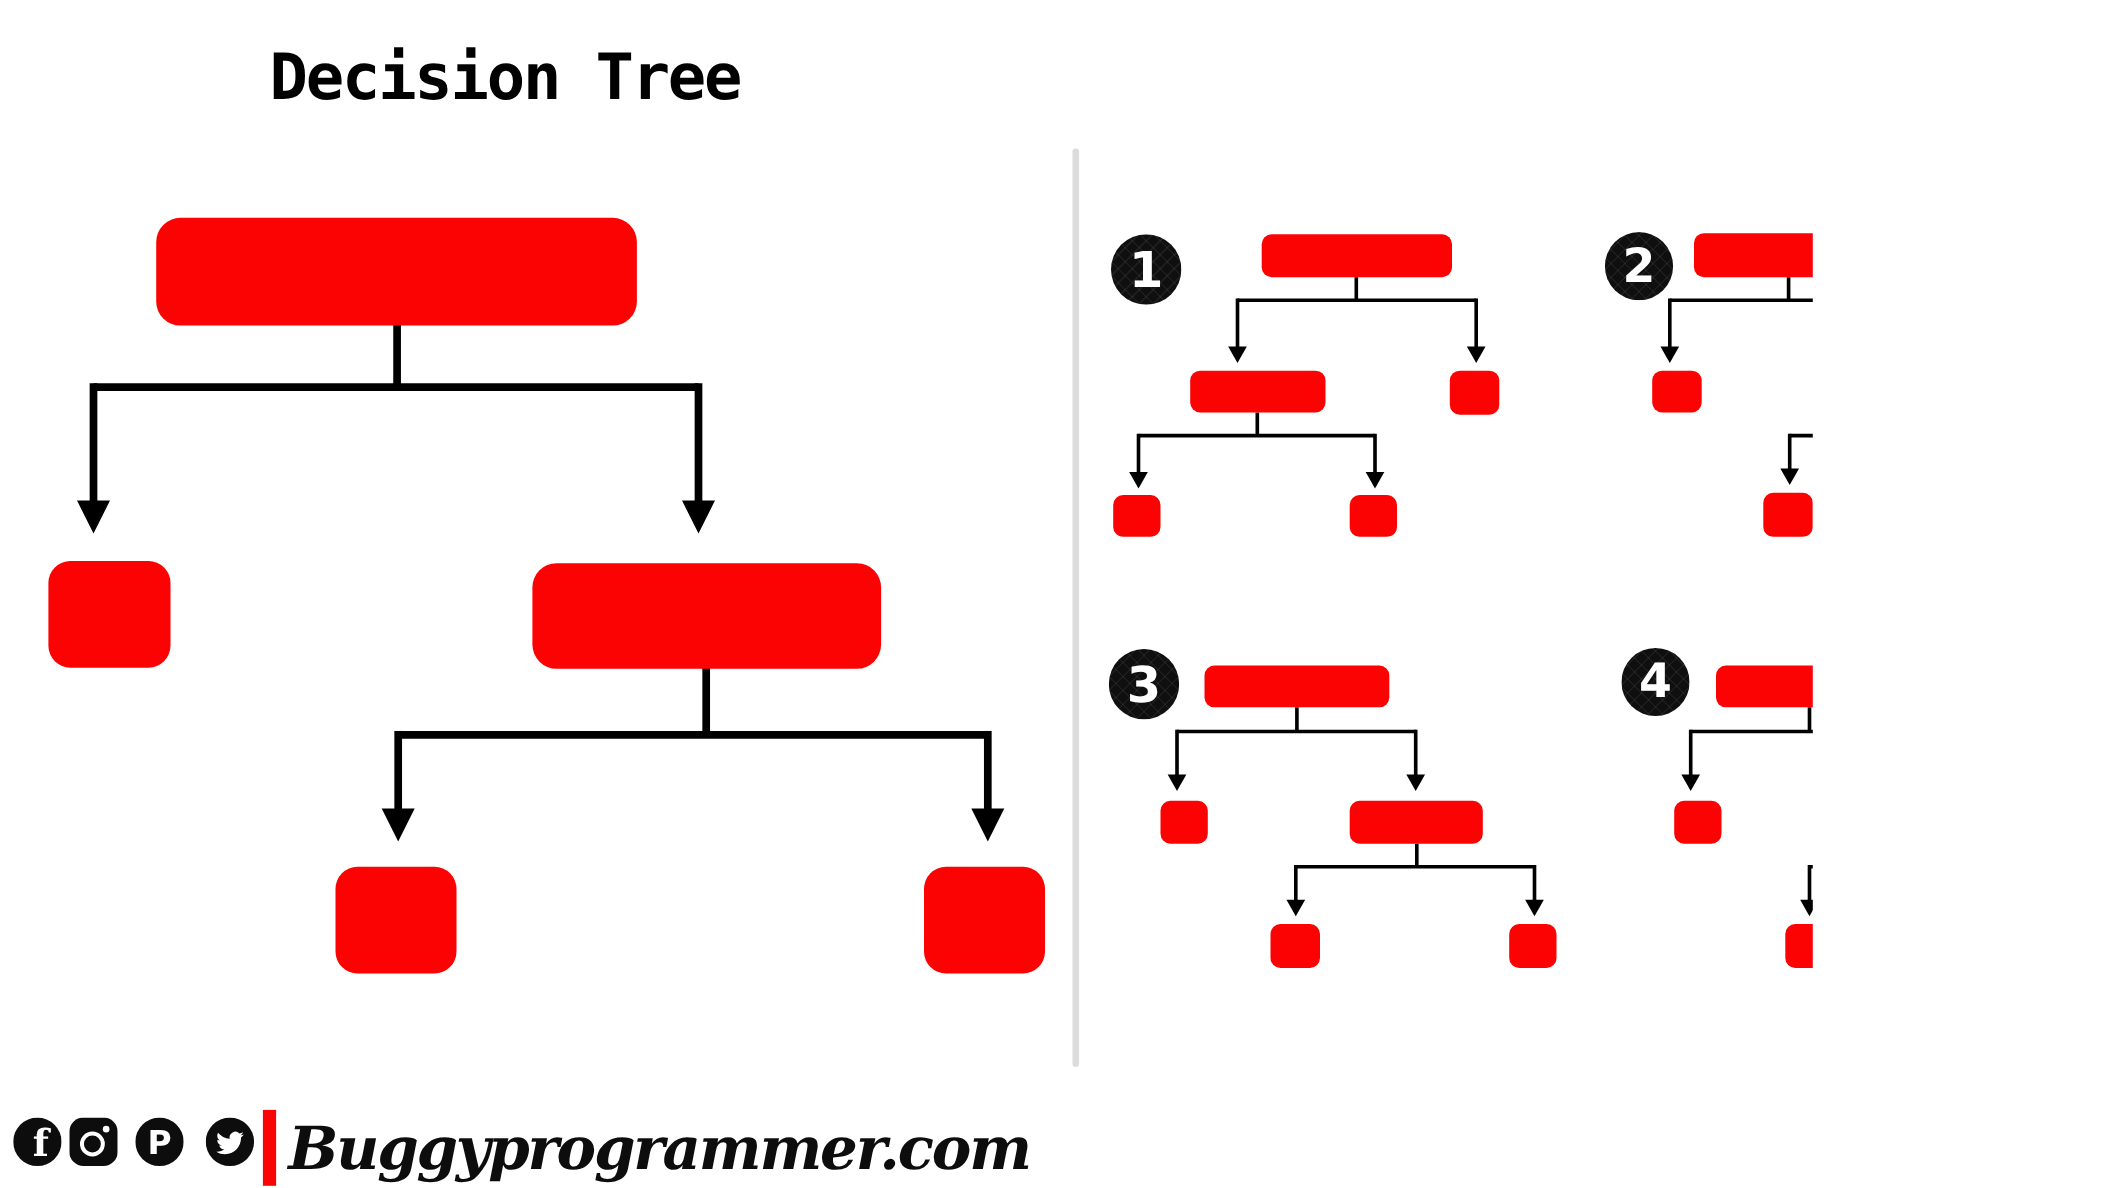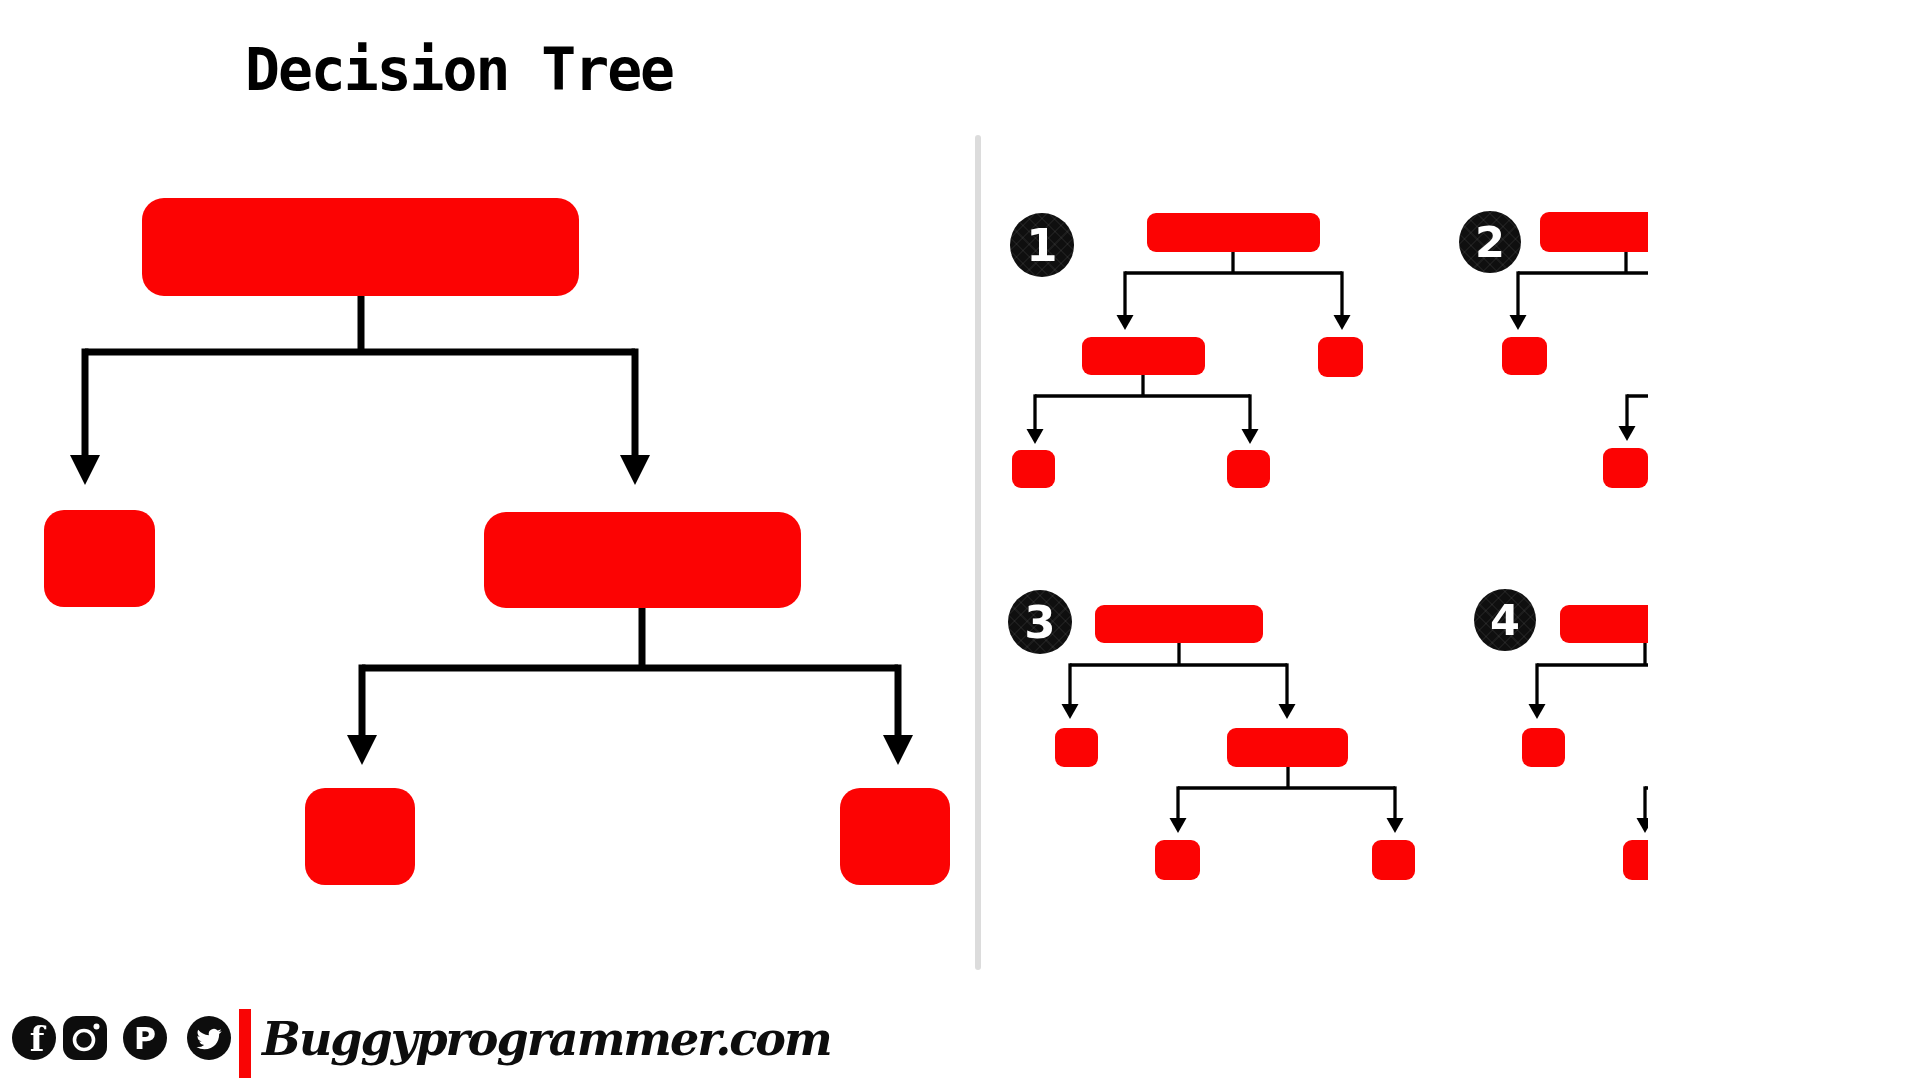--- a/index.html
+++ b/index.html
@@ -19,21 +19,21 @@
           repeating-linear-gradient(45deg,rgba(255,255,255,.055) 0 1.5px,transparent 1.5px 9px),
           repeating-linear-gradient(-45deg,rgba(255,255,255,.055) 0 1.5px,transparent 1.5px 9px);}
   .soc-icon{position:absolute;top:1016px;width:44px;height:44px;}
   #icon-facebook{left:12px;}
   #icon-instagram{left:63px;}
   #icon-pinterest{left:123px;}
   #icon-twitter{left:187px;}
   #brand-bar{position:absolute;left:239px;top:1009px;width:12px;height:69px;}
   #brand-text{position:absolute;left:262px;top:1012px;
         font-family:"DejaVu Serif",serif;font-style:italic;font-weight:700;
-        font-size:46px;color:#0d0d0d;letter-spacing:-2px;white-space:nowrap;}
+        font-size:54px;color:#0d0d0d;letter-spacing:-2px;white-space:nowrap;}
 </style>
 </head>
 <body>
 
 <div id="page" style="background: rgb(255, 255, 255);">
 
   <div id="title-left" class="panel-title">Decision Tree</div>
 
   <div id="divider" style="left: 975px; top: 135px; width: 6px; height: 835px; background: rgb(220, 220, 220);"></div>
 

